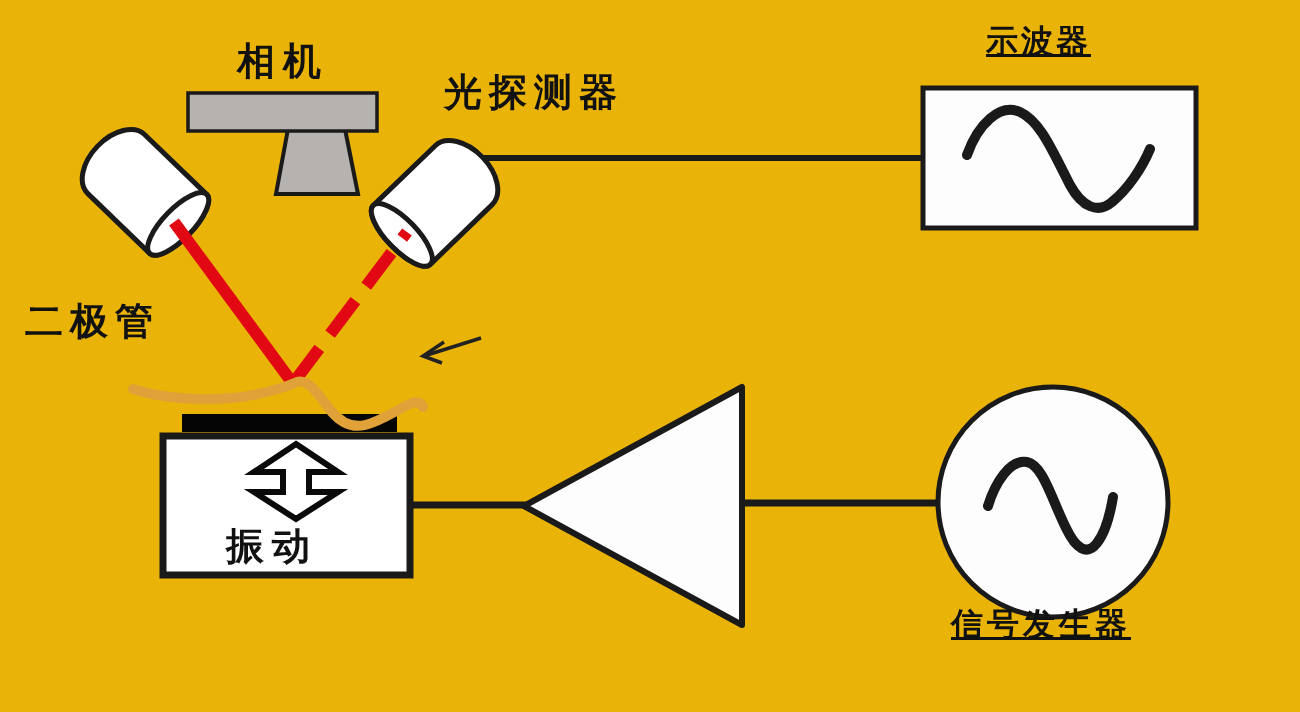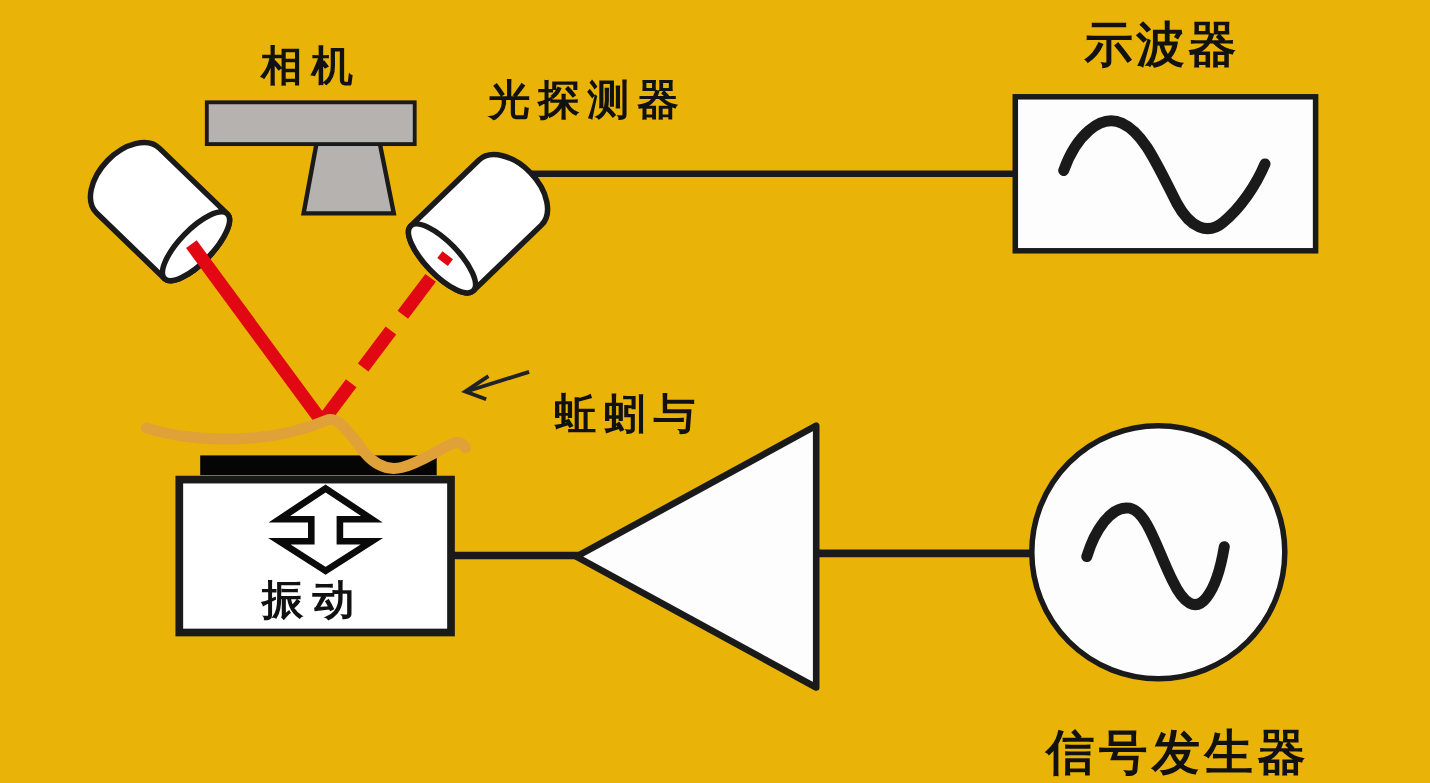--- a/index.html
+++ b/index.html
@@ -1,31 +1,31 @@
 <!DOCTYPE html>
 <html><head>
 <meta charset="utf-8">
 <style>
   html,body{margin:0;padding:0;}
   body{font-family:"Liberation Sans","DejaVu Sans",sans-serif;}
   .stage{position:relative;width:1300px;height:712px;background:#eab308;overflow:hidden;}
   .stage svg{position:absolute;left:0;top:0;}
   .lbl{position:absolute;font-weight:700;color:#111;white-space:pre;line-height:40px;}
   .fs38{font-size:38px;letter-spacing:7px;}
-  .fs40{font-size:44px;letter-spacing:4px;}
+  .fs40{font-size:32px;letter-spacing:4px;text-decoration:underline;}
   .ls8{letter-spacing:8px;}
   .ls3{letter-spacing:3px;}
   .lbl-camera{left:237px;top:41px;}
   .lbl-photodetector{left:444px;top:72px;}
   .lbl-oscilloscope{left:986px;top:21px;}
   .lbl-laser{left:25px;top:221px;}
   .lbl-worm{left:504px;top:277px;}
-  .lbl-vibration{left:238px;top:526px;}
+  .lbl-vibration{left:226px;top:526px;}
   .lbl-amplifier{left:567px;top:636px;}
-  .lbl-generator{left:951px;top:665px;}
+  .lbl-generator{left:951px;top:604px;}
 </style>
 </head>
 <body>
 
 <div class="stage">
 
   <svg width="1300" height="712" viewBox="0 0 1300 712">
     <defs>
       <g id="cyl">
         <path d="M6,-41 A26,41 0 0 0 6,41 L92,41 A15,41 0 0 0 92,-41 Z" fill="#ffffff" stroke="#1a1a1a" stroke-width="5" stroke-linejoin="round"></path>
@@ -68,23 +68,23 @@
              C1082,207 1098,214 1112,202 C1128,189 1142,168 1150,149" fill="none" stroke="#1a1a1a" stroke-width="10" stroke-linecap="round"></path>
   </svg>
 
   <div class="lbl fs38 ls8 lbl-camera">相机</div>
 
   <div class="lbl fs38 lbl-photodetector">光探测器</div>
 
   <div class="lbl fs40 ls3 lbl-oscilloscope">示波器</div>
 
   <div class="lbl fs38 lbl-laser">
+    <div>二极管</div>
   </div>
 
   <div class="lbl fs38 lbl-worm">
-    <div>蚯蚓与</div>
   </div>
 
   <div class="lbl fs38 ls8 lbl-vibration">振动</div>
 
 
   <div class="lbl fs40 lbl-generator">信号发生器</div>
 </div>
 
 </body></html>

